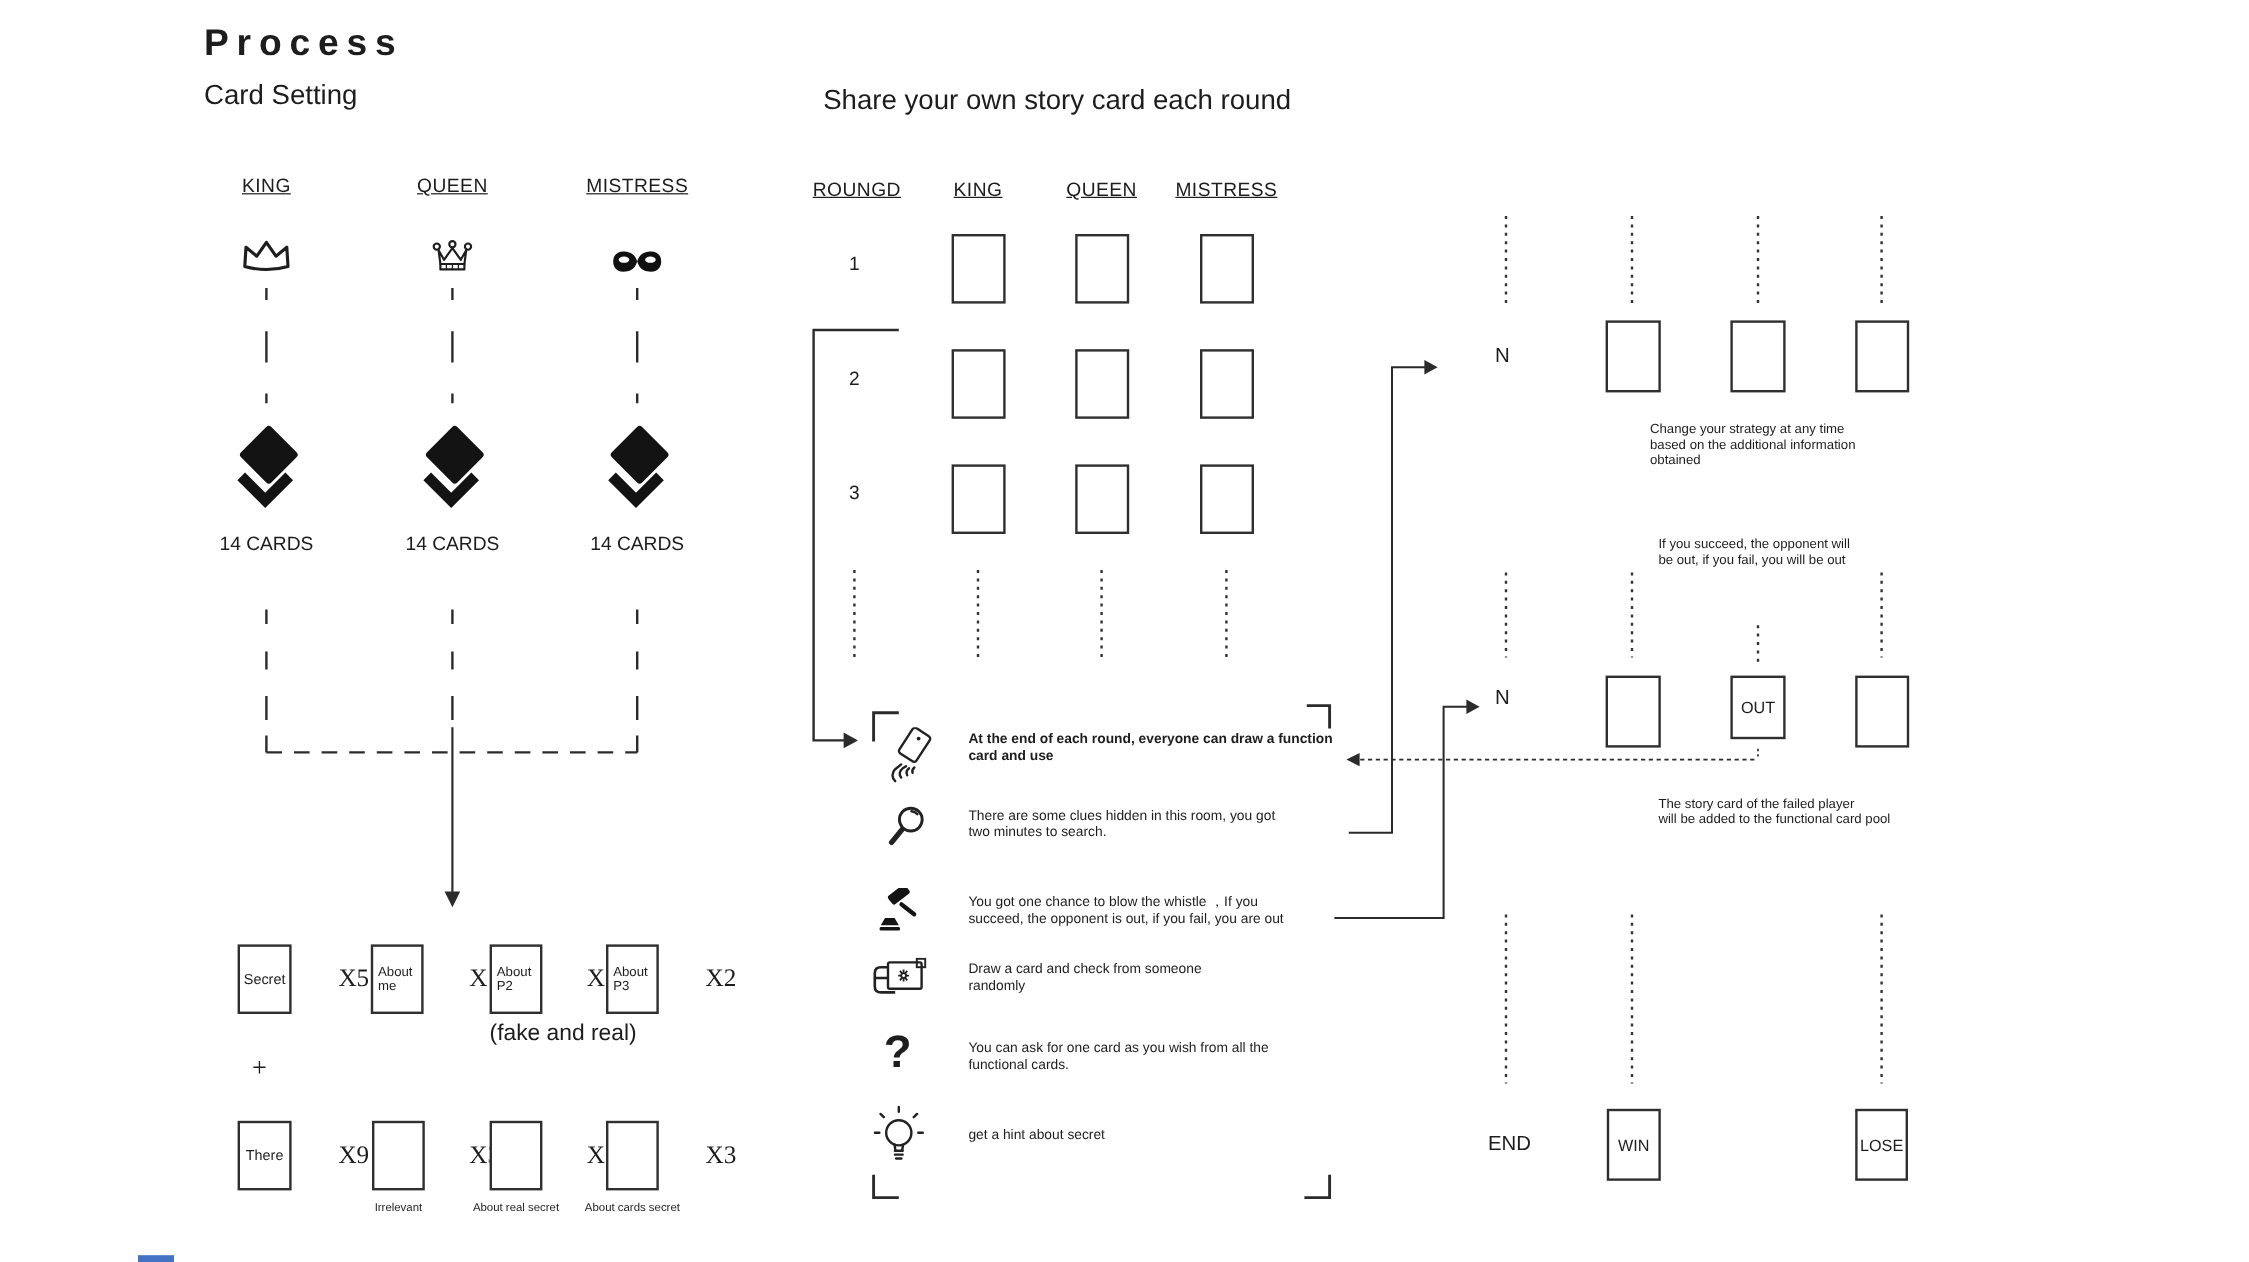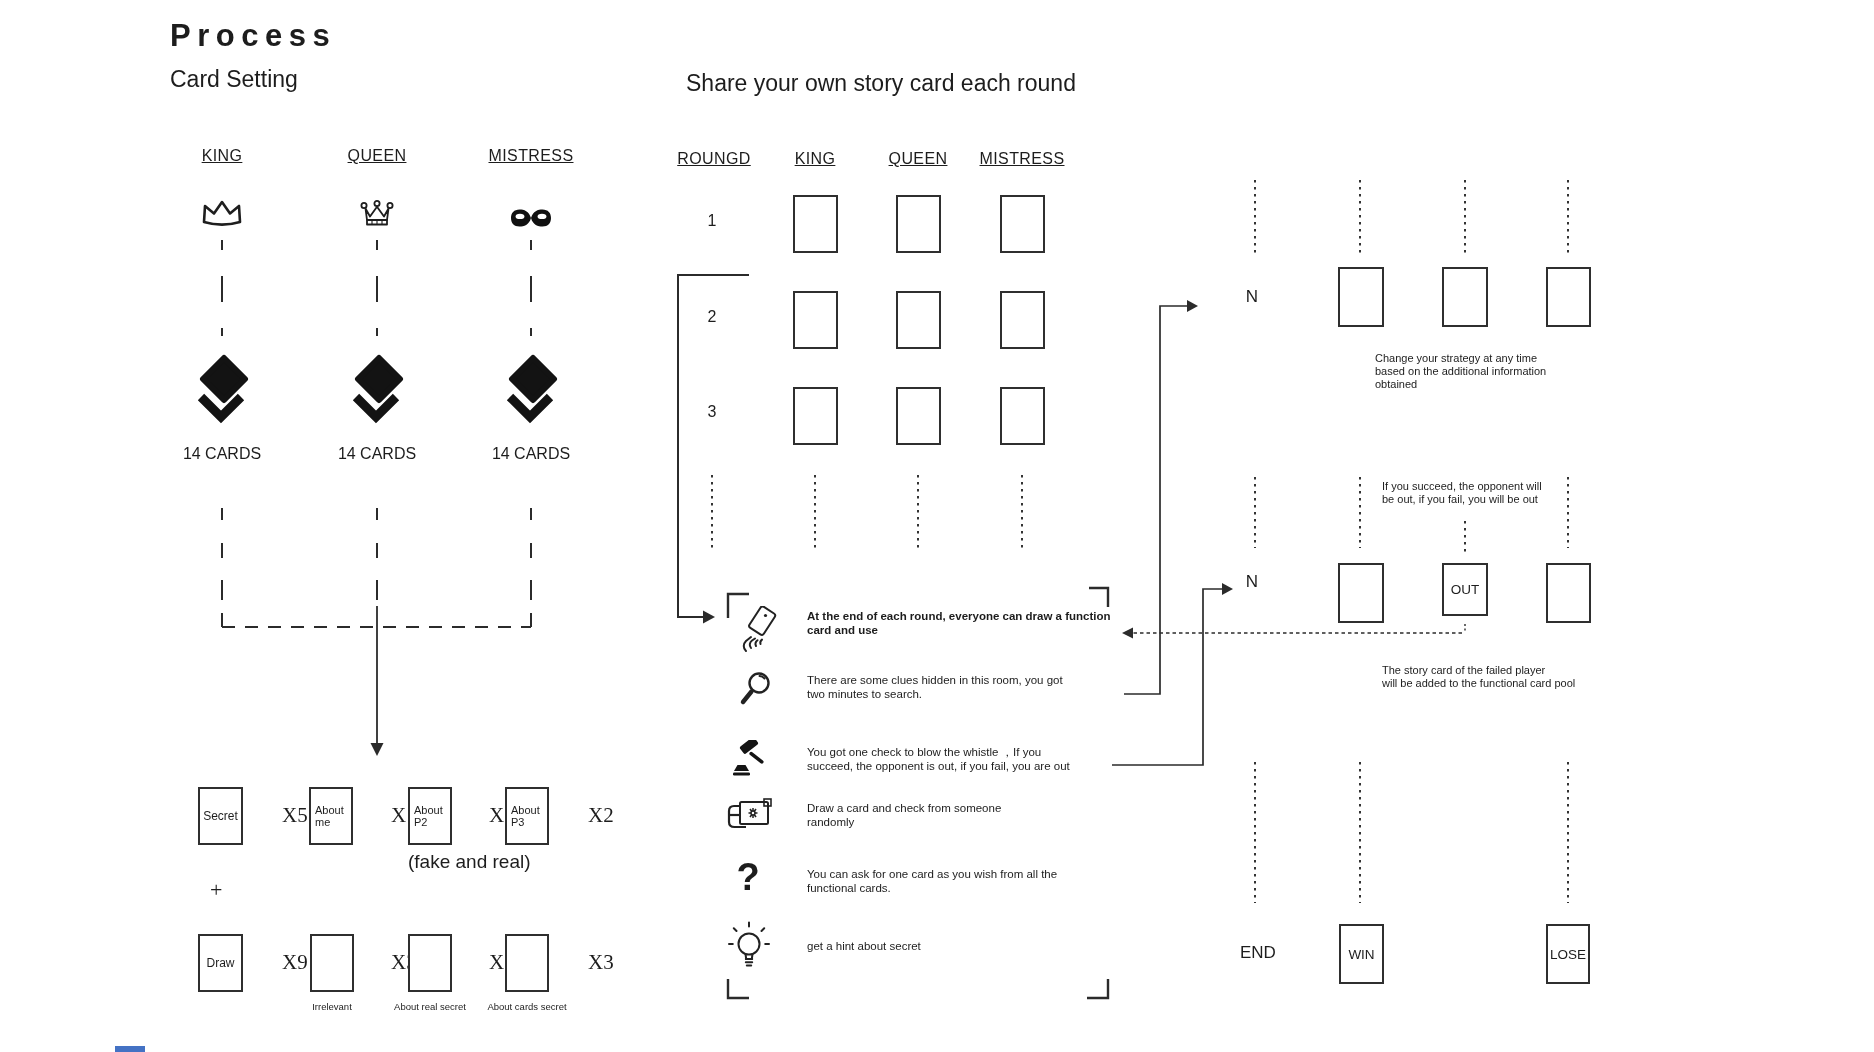--- a/index.html
+++ b/index.html
@@ -152,21 +152,21 @@
   <span class="abs serif mult" style="left:359px; top:803px;">X1 +</span>
   <div class="cardbox fterm" style="left:408px; top:787px; width:44px; height:58px;">About
 P2</div>
   <span class="abs serif mult" style="left:457px; top:803px;">X2 +</span>
   <div class="cardbox fterm" style="left:505px; top:787px; width:44px; height:58px;">About
 P3</div>
   <span class="abs serif mult" style="left:556px; top:803px;">X2</span>
   <div class="abs fnote" style="left:408px; top:851px;">(fake and real)</div>
   <div class="abs serif plus-sign" style="left:210px; top:877px;">+</div>
 
-  <div class="cardbox fresult" style="left:198px; top:934px; width:45px; height:58px;">Draw</div>
+  <div class="cardbox fresult" style="left:198px; top:934px; width:45px; height:58px;">There</div>
   <span class="abs serif mult" style="left:250px; top:950px;">X9</span>
   <span class="abs serif mult" style="left:284px; top:950px;">=</span>
   <div class="cardbox" style="left:310px; top:934px; width:44px; height:58px;"></div>
   <span class="abs serif mult" style="left:359px; top:950px;">X3 +</span>
   <div class="cardbox" style="left:408px; top:934px; width:44px; height:58px;"></div>
   <span class="abs serif mult" style="left:457px; top:950px;">X3 +</span>
   <div class="cardbox" style="left:505px; top:934px; width:44px; height:58px;"></div>
   <span class="abs serif mult" style="left:556px; top:950px;">X3</span>
 
   <div class="abs under-label ctr" style="left:272px; top:1001px; width:120px;">Irrelevant</div>
@@ -224,21 +224,21 @@
   <div class="abs" style="left:732px; top:740px;">
     <svg viewBox="0 0 40 40" width="40" height="40">
       <g fill="#141414">
         <rect x="8" y="1" width="18" height="9" rx="2" transform="rotate(-38 17 5.5)"></rect>
         <rect x="16" y="16" width="17" height="3.6" rx="1.8" transform="rotate(38 24.5 17.8)"></rect>
         <path d="M2 31 L17 31 L13.5 25 L5.5 25 Z"></path>
         <rect x="1" y="32.5" width="17" height="3" rx="1.2"></rect>
       </g>
     </svg>
   </div>
-  <div class="abs step-text preline" style="left:807px; top:746px;">You got one check to  blow the whistle ，If you
+  <div class="abs step-text preline" style="left:807px; top:746px;">You got one chance to  blow the whistle ，If you
 succeed, the opponent is out, if you fail, you are out</div>
 
   <div class="abs" style="left:726px; top:798px;">
     <svg viewBox="0 0 48 36" width="48" height="36">
       <g fill="none" stroke="#222" stroke-width="2">
         <rect x="14" y="4" width="28" height="22" rx="1.5"></rect>
         <rect x="38" y="1" width="7" height="7" stroke-width="1.6"></rect>
         <g stroke-width="1.5">
           <line x1="24" y1="11" x2="30" y2="19"></line>
             <line x1="30" y1="11" x2="24" y2="19"></line>
@@ -273,21 +273,21 @@
 
   <div class="abs n-label ctr" style="left:1240px; top:287px; width:24px;">N</div>
   <div class="cardbox" style="left:1338px; top:267px; width:46px; height:60px;"></div>
   <div class="cardbox" style="left:1442px; top:267px; width:46px; height:60px;"></div>
   <div class="cardbox" style="left:1546px; top:267px; width:45px; height:60px;"></div>
 
   <div class="abs note-text preline" style="left:1375px; top:352px;">Change your strategy at any time
 based on the additional information
 obtained</div>
 
-  <div class="abs note-text preline" style="left:1382px; top:448px;margin-top:32px;">If you succeed, the opponent will
+  <div class="abs note-text preline" style="left:1382px; top:448px;">If you succeed, the opponent will
 be out, if you fail, you will be out</div>
 
   <div class="abs n-label ctr" style="left:1240px; top:572px; width:24px;">N</div>
   <div class="cardbox" style="left:1338px; top:563px; width:46px; height:60px;"></div>
   <div class="cardbox inbox-label" style="left:1442px; top:563px; width:46px; height:53px;">OUT</div>
   <div class="cardbox" style="left:1546px; top:563px; width:45px; height:60px;"></div>
 
   <div class="abs note-text preline" style="left:1382px; top:664px;">The story card of the failed player
 will be added to the functional card pool</div>
 

